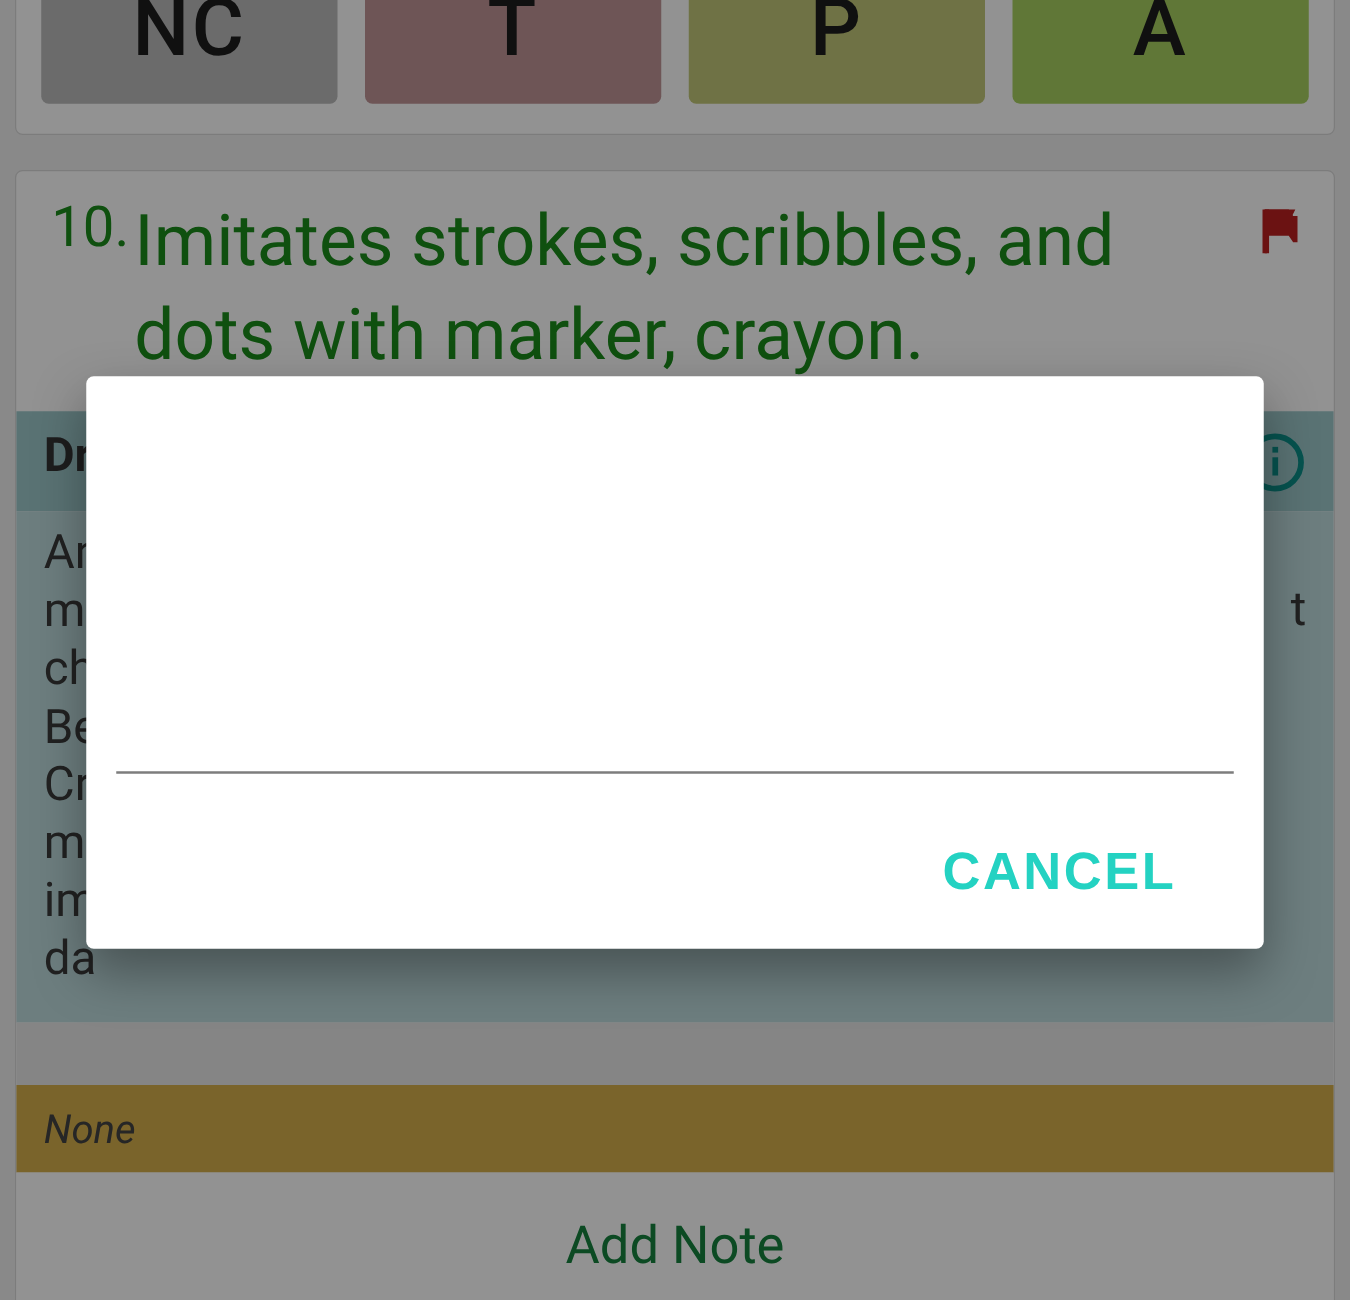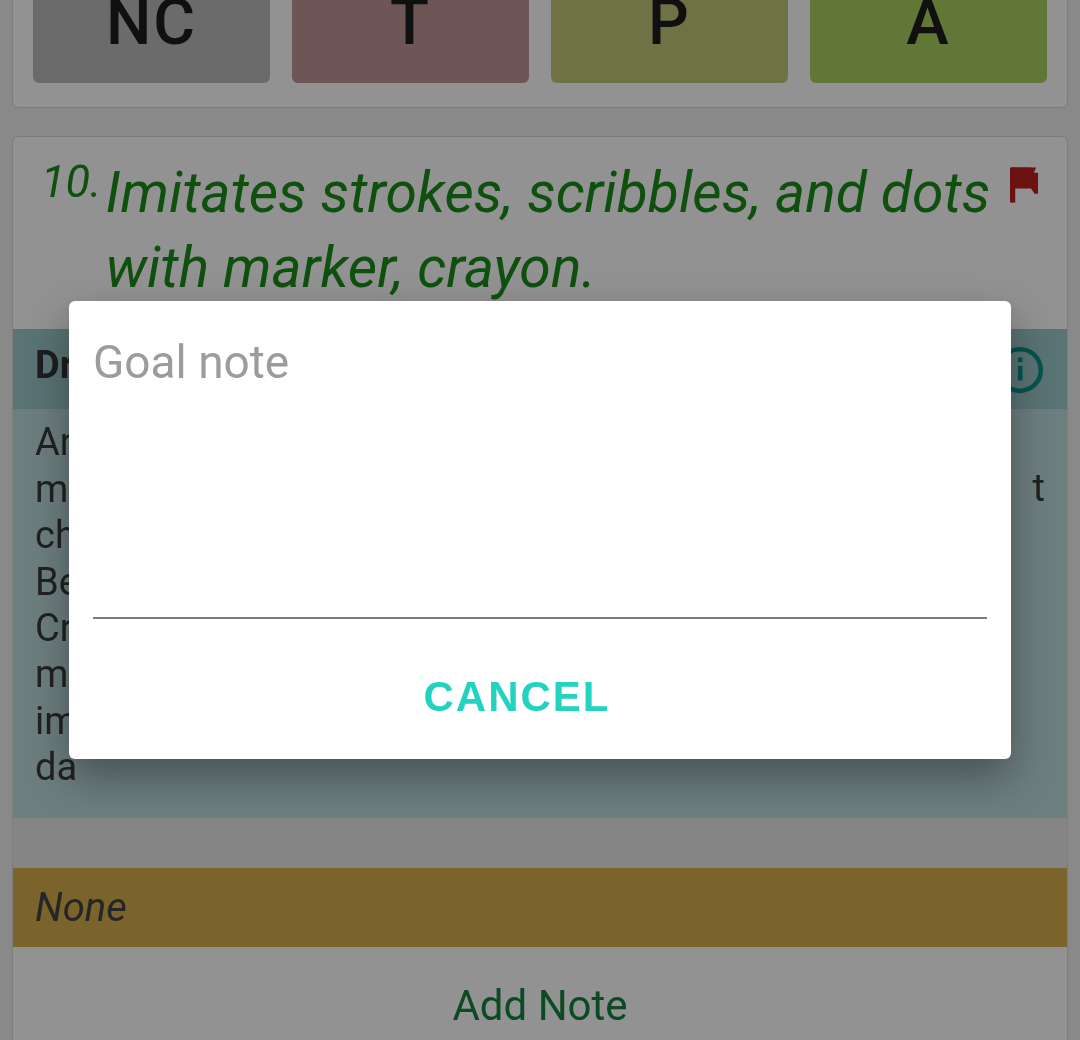--- a/index.html
+++ b/index.html
@@ -43,21 +43,20 @@
       border: 1px solid #d6d6d6;
       border-radius: 6px;
       position: relative;
       top: -12px;
       overflow: hidden;
     }
     .goal-header {
       display: flex;
       padding: 18px 22px 24px 28px;
       align-items: flex-start;
-      font-style: italic;
     }
     .goal-title-wrap { display: flex; flex: 1; }
     .goal-num {
       color: #1a8a1a;
       font-size: 45px;
       font-weight: 400;
       margin-right: 4px;
       white-space: nowrap;
     }
     .goal-title {
@@ -94,21 +93,21 @@
       color: #3a3a3a;
       font-size: 38px;
       line-height: 1.22;
     }
 
     .spacer-bar { height: 50px; background: #e6e6e6; }
     .none-bar {
       background: #d3ad4a;
       padding: 16px 22px;
       color: #424242;
-      font-size: 40px;
+      font-size: 32px;
       font-style: italic;
     }
     .addnote-bar {
       background: #fcfcfc;
       text-align: center;
       padding: 34px 0;
       color: #15803d;
       font-size: 42px;
     }
     .step-bar {
@@ -154,21 +153,20 @@
       height: 58px;
       font-size: 40px;
       outline: none;
       background: transparent;
     }
     .dialog-actions {
       display: flex;
       justify-content: flex-end;
       gap: 70px;
       padding: 54px 46px 10px 0;
-      flex-direction: column;
     }
     .dialog-btn {
       color: #24d2c2;
       font-size: 42px;
       font-weight: 600;
       letter-spacing: 2px;
       background: none;
       border: none;
       cursor: pointer;
     }
@@ -233,21 +231,20 @@
 
     <div class="spacer-bar"></div>
     <div class="none-bar">None</div>
     <div class="addnote-bar">Add Note</div>
     <div class="step-bar">Step 3</div>
   </div>
 
   <div class="overlay">
     <div class="dialog">
       <div class="dialog-input-wrap">
-        <span class="dialog-label">Goal note</span>
         <input class="dialog-input" type="text" value="" style="">
       </div>
       <div class="dialog-actions">
         <button class="dialog-btn">CANCEL</button>
       </div>
     </div>
   </div>
 
 </div>
 

